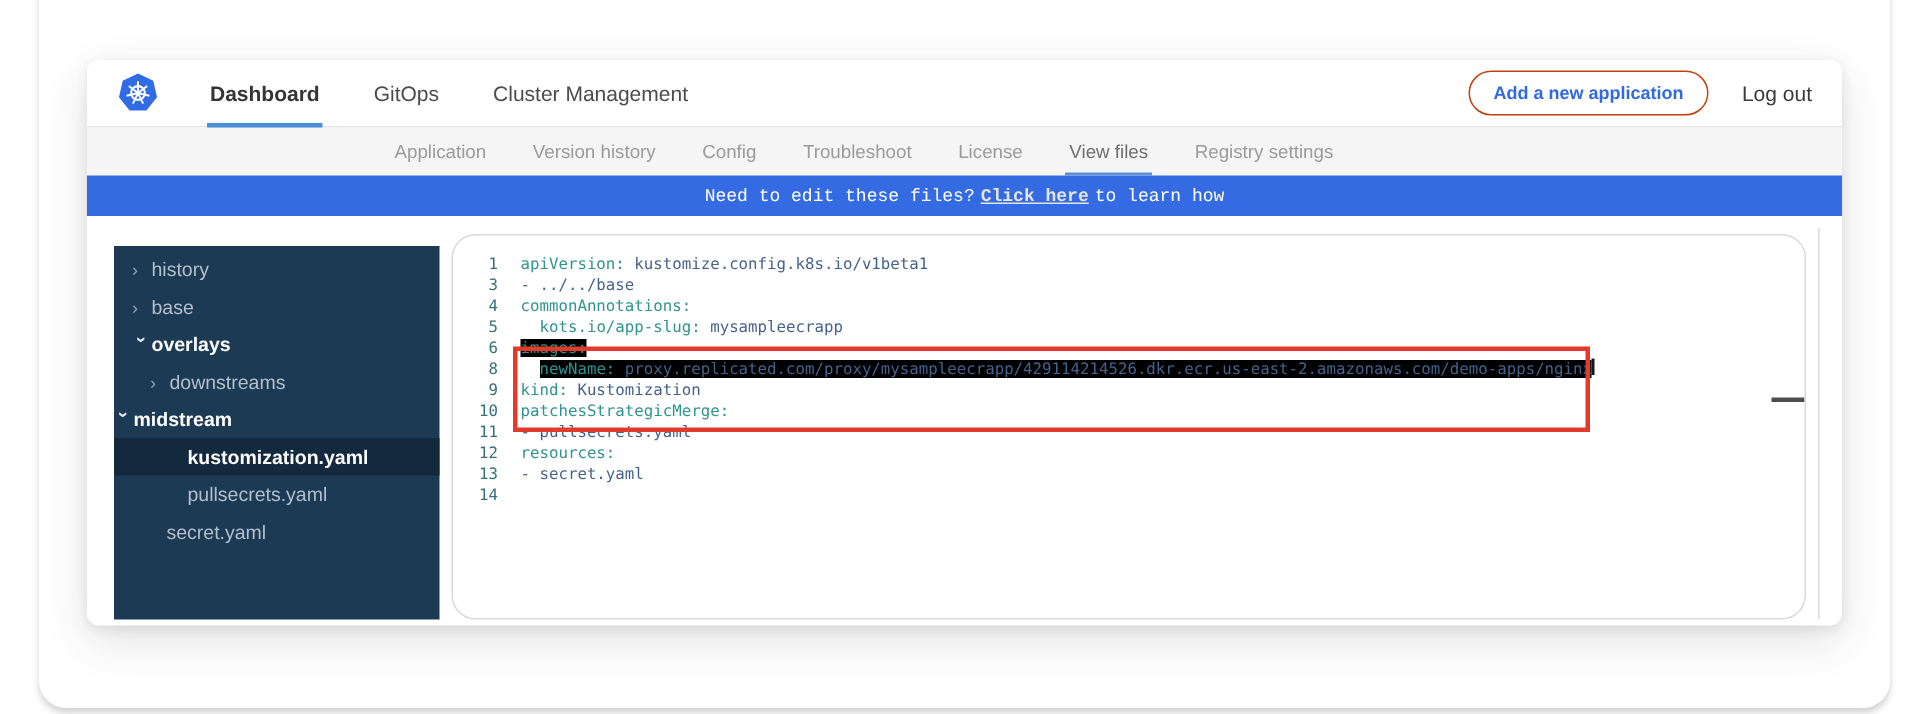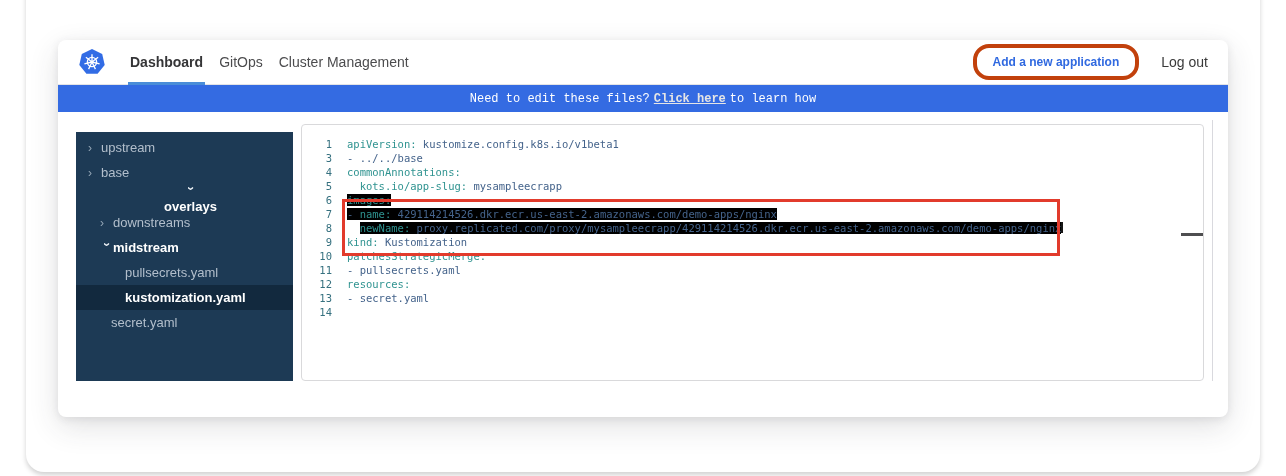--- a/index.html
+++ b/index.html
@@ -6,25 +6,25 @@
   html,body { width:1286px; height:476px; background:#ffffff; font-family:"Liberation Sans",sans-serif; overflow:hidden; }
   body { position:relative; }
   .frame-shadow { position:absolute; left:26px; top:-30px; width:1234px; height:502px; border-radius:18px;
     box-shadow:0 3px 5px rgba(0,0,0,0.18); pointer-events:none; }
   .card { position:absolute; left:58px; top:40px; width:1170px; height:377px; background:#fff; border-radius:8px;
     box-shadow:0 10px 30px rgba(50,50,60,.14), 0 2px 8px rgba(50,50,60,.10); overflow:hidden; }
 
   
   .topnav { height:45px; display:flex; align-items:center; border-bottom:1px solid #e4e4e6; padding:0 14px 0 20px; }
   .logo { width:28px; height:28px; margin-right:16px; flex:none; }
-  .nav-tab { font-size:14px; color:#4c4c4e; margin:0 8px; height:100%; display:flex; align-items:center; position:relative; cursor:pointer; }
+  .nav-tab { font-size:14px; color:#4c4c4e; margin:0 18px; height:100%; display:flex; align-items:center; position:relative; cursor:pointer; }
   .nav-tab.active { color:#353537; font-weight:bold; }
   .nav-tab.active::after { content:""; position:absolute; left:-2px; right:-2px; bottom:-1px; height:3px; background:#4a8dd8; }
   .topnav-spacer { flex:1; }
-  .add-btn { border:4px solid #c2410c; color:#3069e0; background:#fff; font-size:12px; font-weight:bold;
+  .add-btn { border:1px solid #c2410c; color:#3069e0; background:#fff; font-size:12px; font-weight:bold;
     padding:7px 16px; border-radius:16px; font-family:inherit; cursor:pointer; white-space:nowrap; }
   .logout { font-size:14px; color:#3a3a3a; margin:0 6px 0 22px; cursor:pointer; white-space:nowrap; }
 
   
   .subnav { height:32px; background:#f5f5f6; display:flex; align-items:stretch; padding-left:205px; }
   .sub-tab { font-size:12.5px; color:#9b9b9b; margin-right:31px; display:flex; align-items:center; position:relative; cursor:pointer; white-space:nowrap; }
   .sub-tab.active { color:#6e6e70; }
   .sub-tab.active::after { content:""; position:absolute; left:-3px; right:-3px; bottom:0; height:2px; background:#5b8dd6; }
 
   
@@ -34,21 +34,21 @@
   
   .content { position:relative; height:273px; padding:12px 24px 4px 18px; display:flex; }
   .filetree { width:217px; flex:none; margin-top:8px; height:249px; background:#1d3a55; color:#b3bfcc; font-size:13px; padding-top:3px; }
   .tree-row { height:25px; display:flex; align-items:center; cursor:pointer; white-space:nowrap; }
   .tree-row .chev { width:13px; font-size:12px; color:#93a5b5; flex:none; display:inline-block; }
   .tree-row .chev.open { transform:rotate(90deg) translateX(1px); }
   .tree-row.bold { color:#fff; font-weight:bold; }
   .tree-row.bold .chev { color:#e8edf2; }
   .tree-row.selected { background:#12293e; color:#fff; font-weight:bold; }
 
-  .editor { flex:1; margin-left:8px; border:1px solid #d9d9db; border-radius:4px; position:relative;
+  .editor { flex:1; margin-left:8px; border:1px solid #d9d9db; border-radius:16px; position:relative;
     font-family:"DejaVu Sans Mono",monospace; font-size:10.5px; background:#fff; overflow:hidden; cursor:text; }
   .lines { padding-top:12px; }
   .line { height:14px; line-height:14px; white-space:pre; }
   .gutter { display:inline-block; width:30px; text-align:right; margin-right:15px; color:#35707f; }
   .key { color:#2f9390; }
   .val { color:#44638b; }
   .sel { background:#000000; }
   .cursor { display:inline-block; width:2px; height:11px; background:#161616; vertical-align:-1px; }
   .redbox { position:absolute; left:40px; top:74px; width:718px; height:57px; border:3px solid #e23b2c; pointer-events:none; }
   .scroll-dash { position:absolute; right:0px; top:108px; width:22px; height:3px; background:#4e4e50; cursor:pointer; }
@@ -79,71 +79,79 @@
     <div id="topnav-tabs" style="display:flex;height:100%;">
         <div class="nav-tab active">Dashboard</div>
         <div class="nav-tab">GitOps</div>
         <div class="nav-tab">Cluster Management</div>
       </div>
     <div class="topnav-spacer"></div>
     <button class="add-btn">Add a new application</button>
     <span class="logout">Log out</span>
   </div>
 
+  <div class="subnav" id="subnav">
+      <div class="sub-tab">Application</div>
+      <div class="sub-tab">Version history</div>
+      <div class="sub-tab">Config</div>
+      <div class="sub-tab">Troubleshoot</div>
+      <div class="sub-tab">License</div>
+      <div class="sub-tab active">View files</div>
+      <div class="sub-tab">Registry settings</div>
+    </div>
 
   <div class="banner">
     <span>Need to edit these files?</span>
     <span class="link">Click here</span>
     <span>to learn how</span>
   </div>
 
   <div class="content">
     <div class="filetree" id="filetree">
         <div class="tree-row" style="padding-left: 12px;">
           <span class="chev">›</span>
-          <span>upstream</span>
+          <span>history</span>
         </div>
         <div class="tree-row" style="padding-left: 12px;">
           <span class="chev">›</span>
           <span>base</span>
         </div>
-        <div class="tree-row bold" style="padding-left: 12px; flex-direction: column;">
+        <div class="tree-row bold" style="padding-left: 12px;">
           <span class="chev open">›</span>
           <span>overlays</span>
         </div>
         <div class="tree-row" style="padding-left: 24px;">
           <span class="chev">›</span>
           <span>downstreams</span>
         </div>
-        <div class="tree-row bold" style="padding-left: 24px;">
+        <div class="tree-row bold" style="">
           <span class="chev open">›</span>
           <span>midstream</span>
+        </div>
+        <div class="tree-row bold selected" style="padding-left: 36px;">
+          <span class="chev"></span>
+          <span>kustomization.yaml</span>
         </div>
         <div class="tree-row" style="padding-left: 36px;">
           <span class="chev"></span>
           <span>pullsecrets.yaml</span>
-        </div>
-        <div class="tree-row bold selected" style="padding-left: 36px;">
-          <span class="chev"></span>
-          <span>kustomization.yaml</span>
         </div>
         <div class="tree-row" style="padding-left: 22px; text-align: center;">
           <span class="chev"></span>
           <span>secret.yaml</span>
         </div>
       </div>
 
     <div class="editor">
       <div class="lines" id="codelines">
           <div class="line"><span class="gutter">1</span><span><span class="key">apiVersion:</span><span class="val"> kustomize.config.k8s.io/v1beta1</span></span></div>
           <div class="line"><span class="gutter">3</span><span><span class="val">- ../../base</span></span></div>
           <div class="line"><span class="gutter">4</span><span><span class="key">commonAnnotations:</span></span></div>
           <div class="line"><span class="gutter">5</span>  <span><span class="key">kots.io/app-slug:</span><span class="val"> mysampleecrapp</span></span></div>
           <div class="line"><span class="gutter">6</span><span class="sel"><span class="key">images:</span></span></div>
-          <div class="line"><span class="gutter">7</span><span class="sel"><span class="val">- </span><span class="key">name:</span><span class="val"> 429114214526.dkr.ecr.us-east-2.amazonaws.com/demo-apps/nginx</span></span></div>
           <div class="line"><span class="gutter">8</span>  <span class="sel"><span class="key">newName:</span><span class="val"> proxy.replicated.com/proxy/mysampleecrapp/429114214526.dkr.ecr.us-east-2.amazonaws.com/demo-apps/nginx</span></span><span class="cursor"></span></div>
           <div class="line"><span class="gutter">9</span><span><span class="key">kind:</span><span class="val"> Kustomization</span></span></div>
           <div class="line"><span class="gutter">10</span><span><span class="key">patchesStrategicMerge:</span></span></div>
           <div class="line"><span class="gutter">11</span><span><span class="val">- pullsecrets.yaml</span></span></div>
           <div class="line"><span class="gutter">12</span><span><span class="key">resources:</span></span></div>
           <div class="line"><span class="gutter">13</span><span><span class="val">- secret.yaml</span></span></div>
           <div class="line"><span class="gutter">14</span><span></span></div>
         </div>
       <div class="redbox"></div>
       <div class="scroll-dash"></div>

